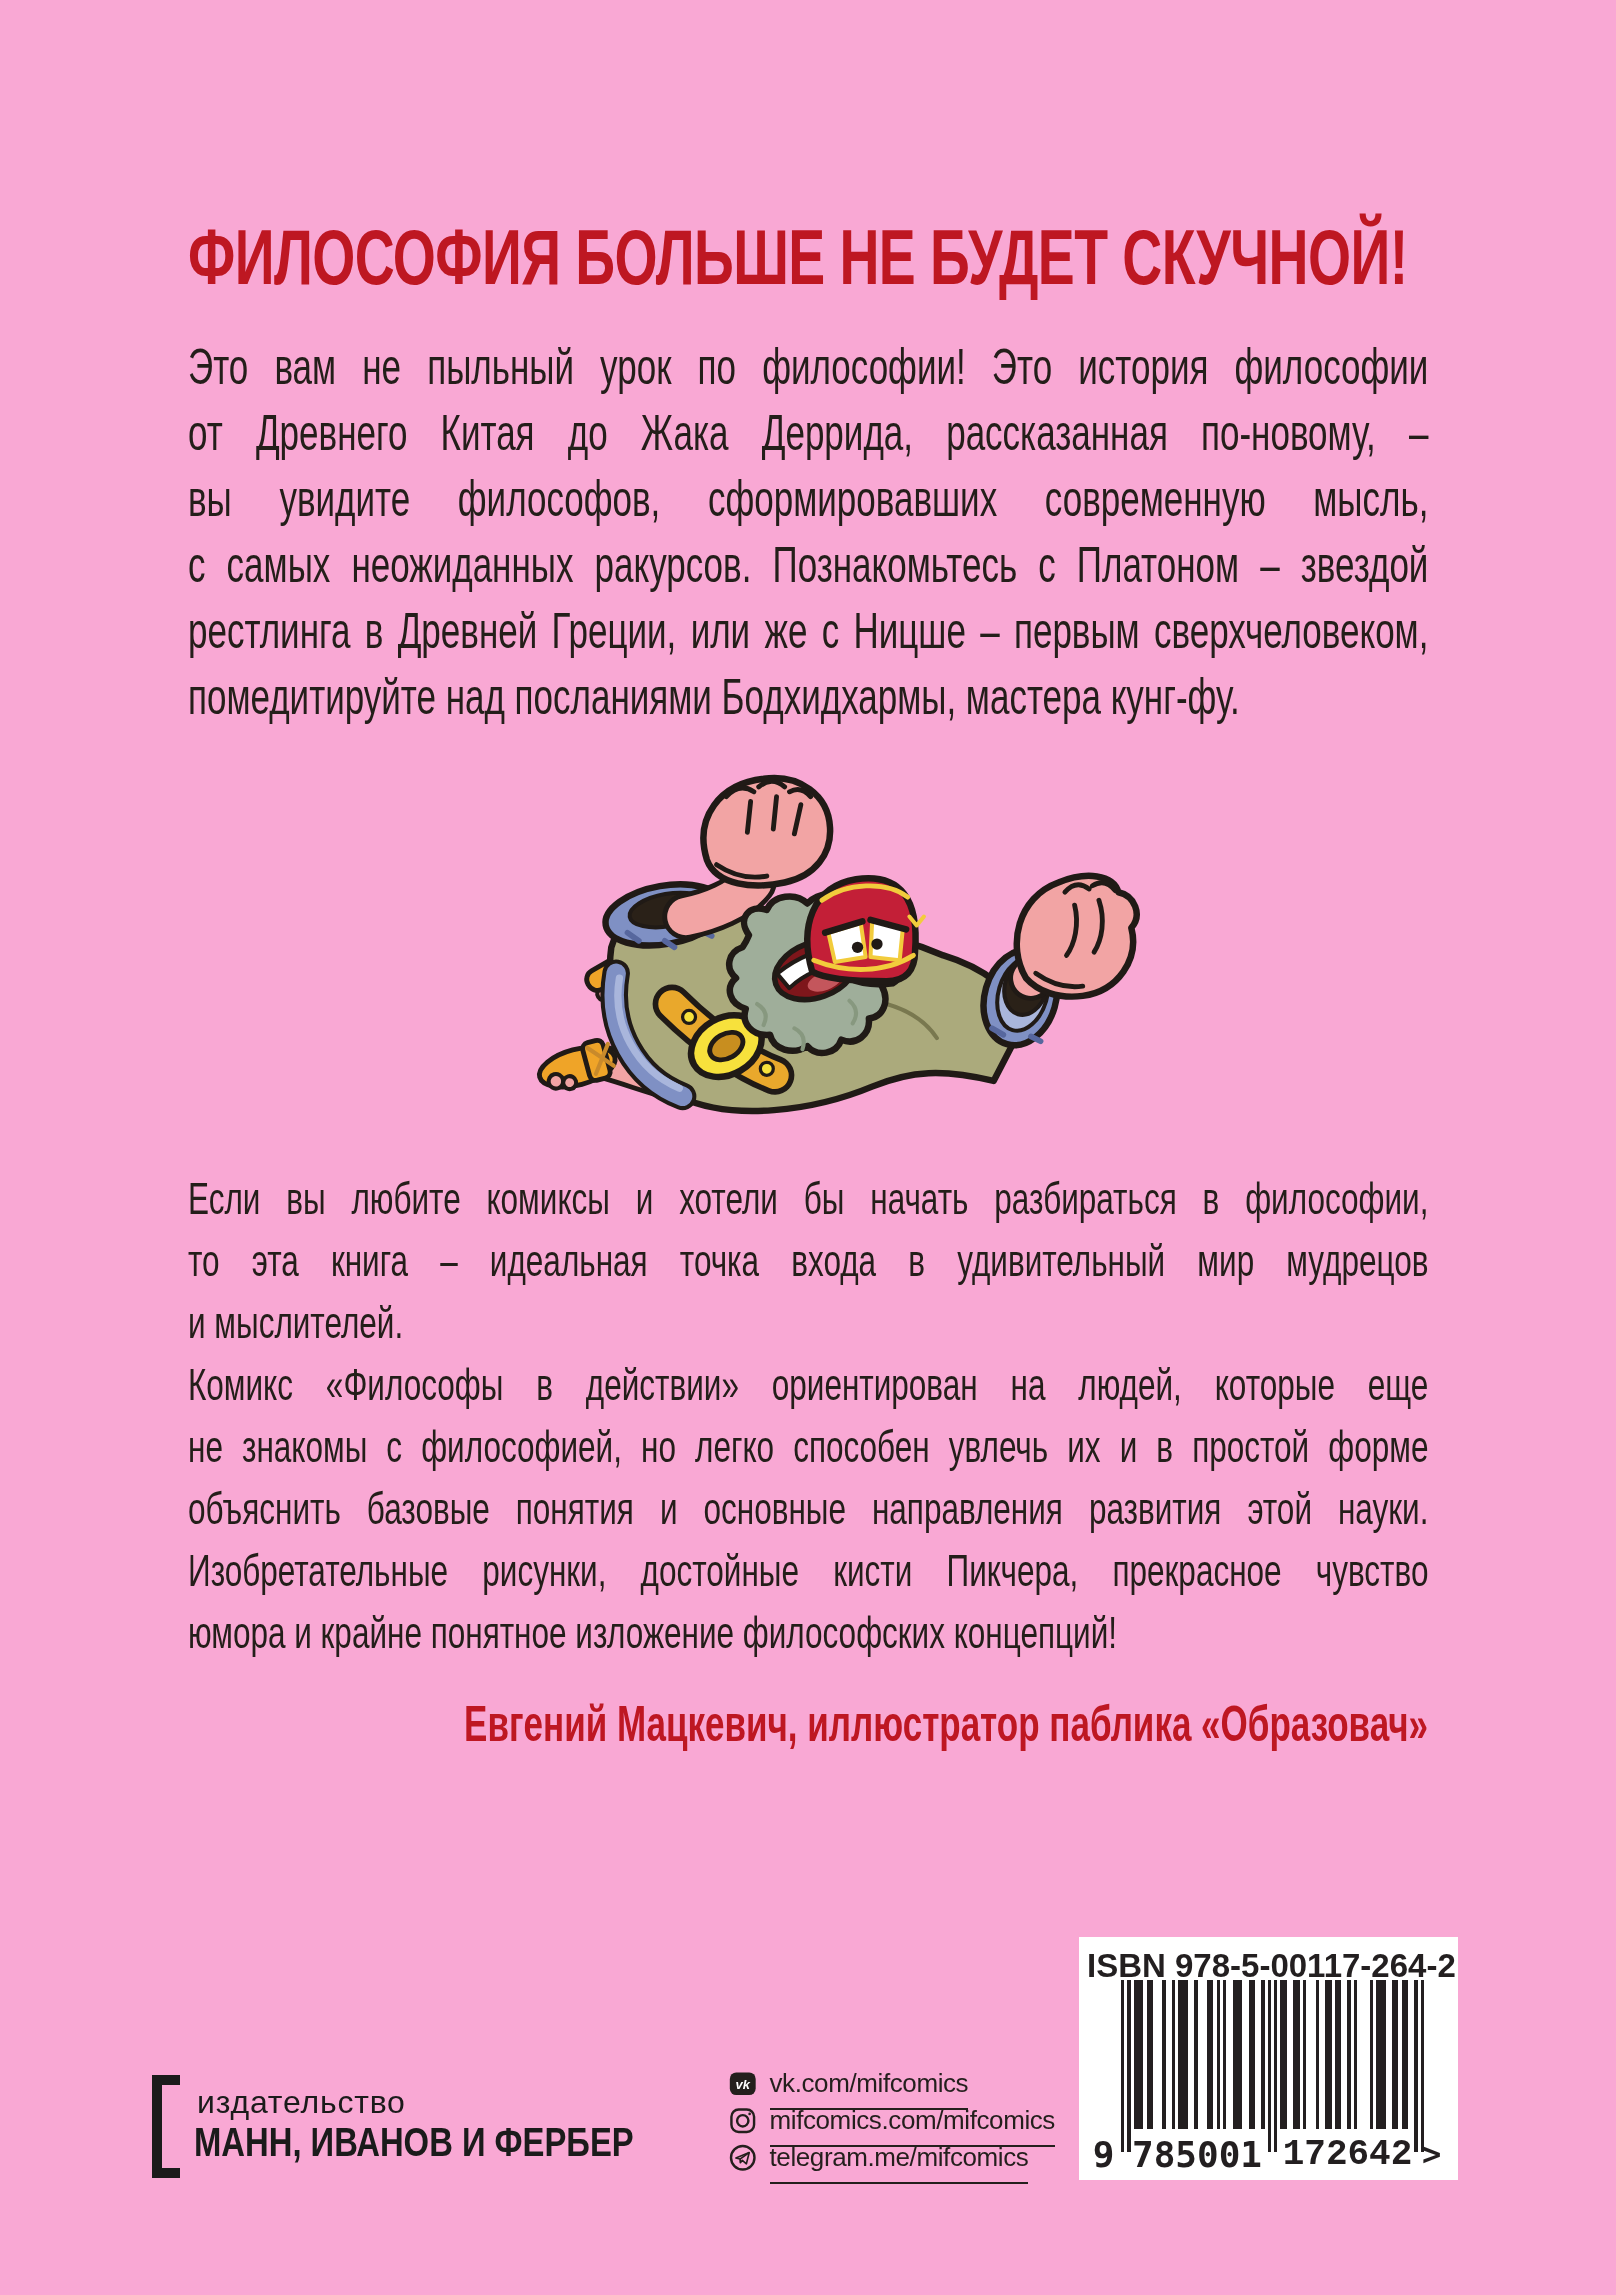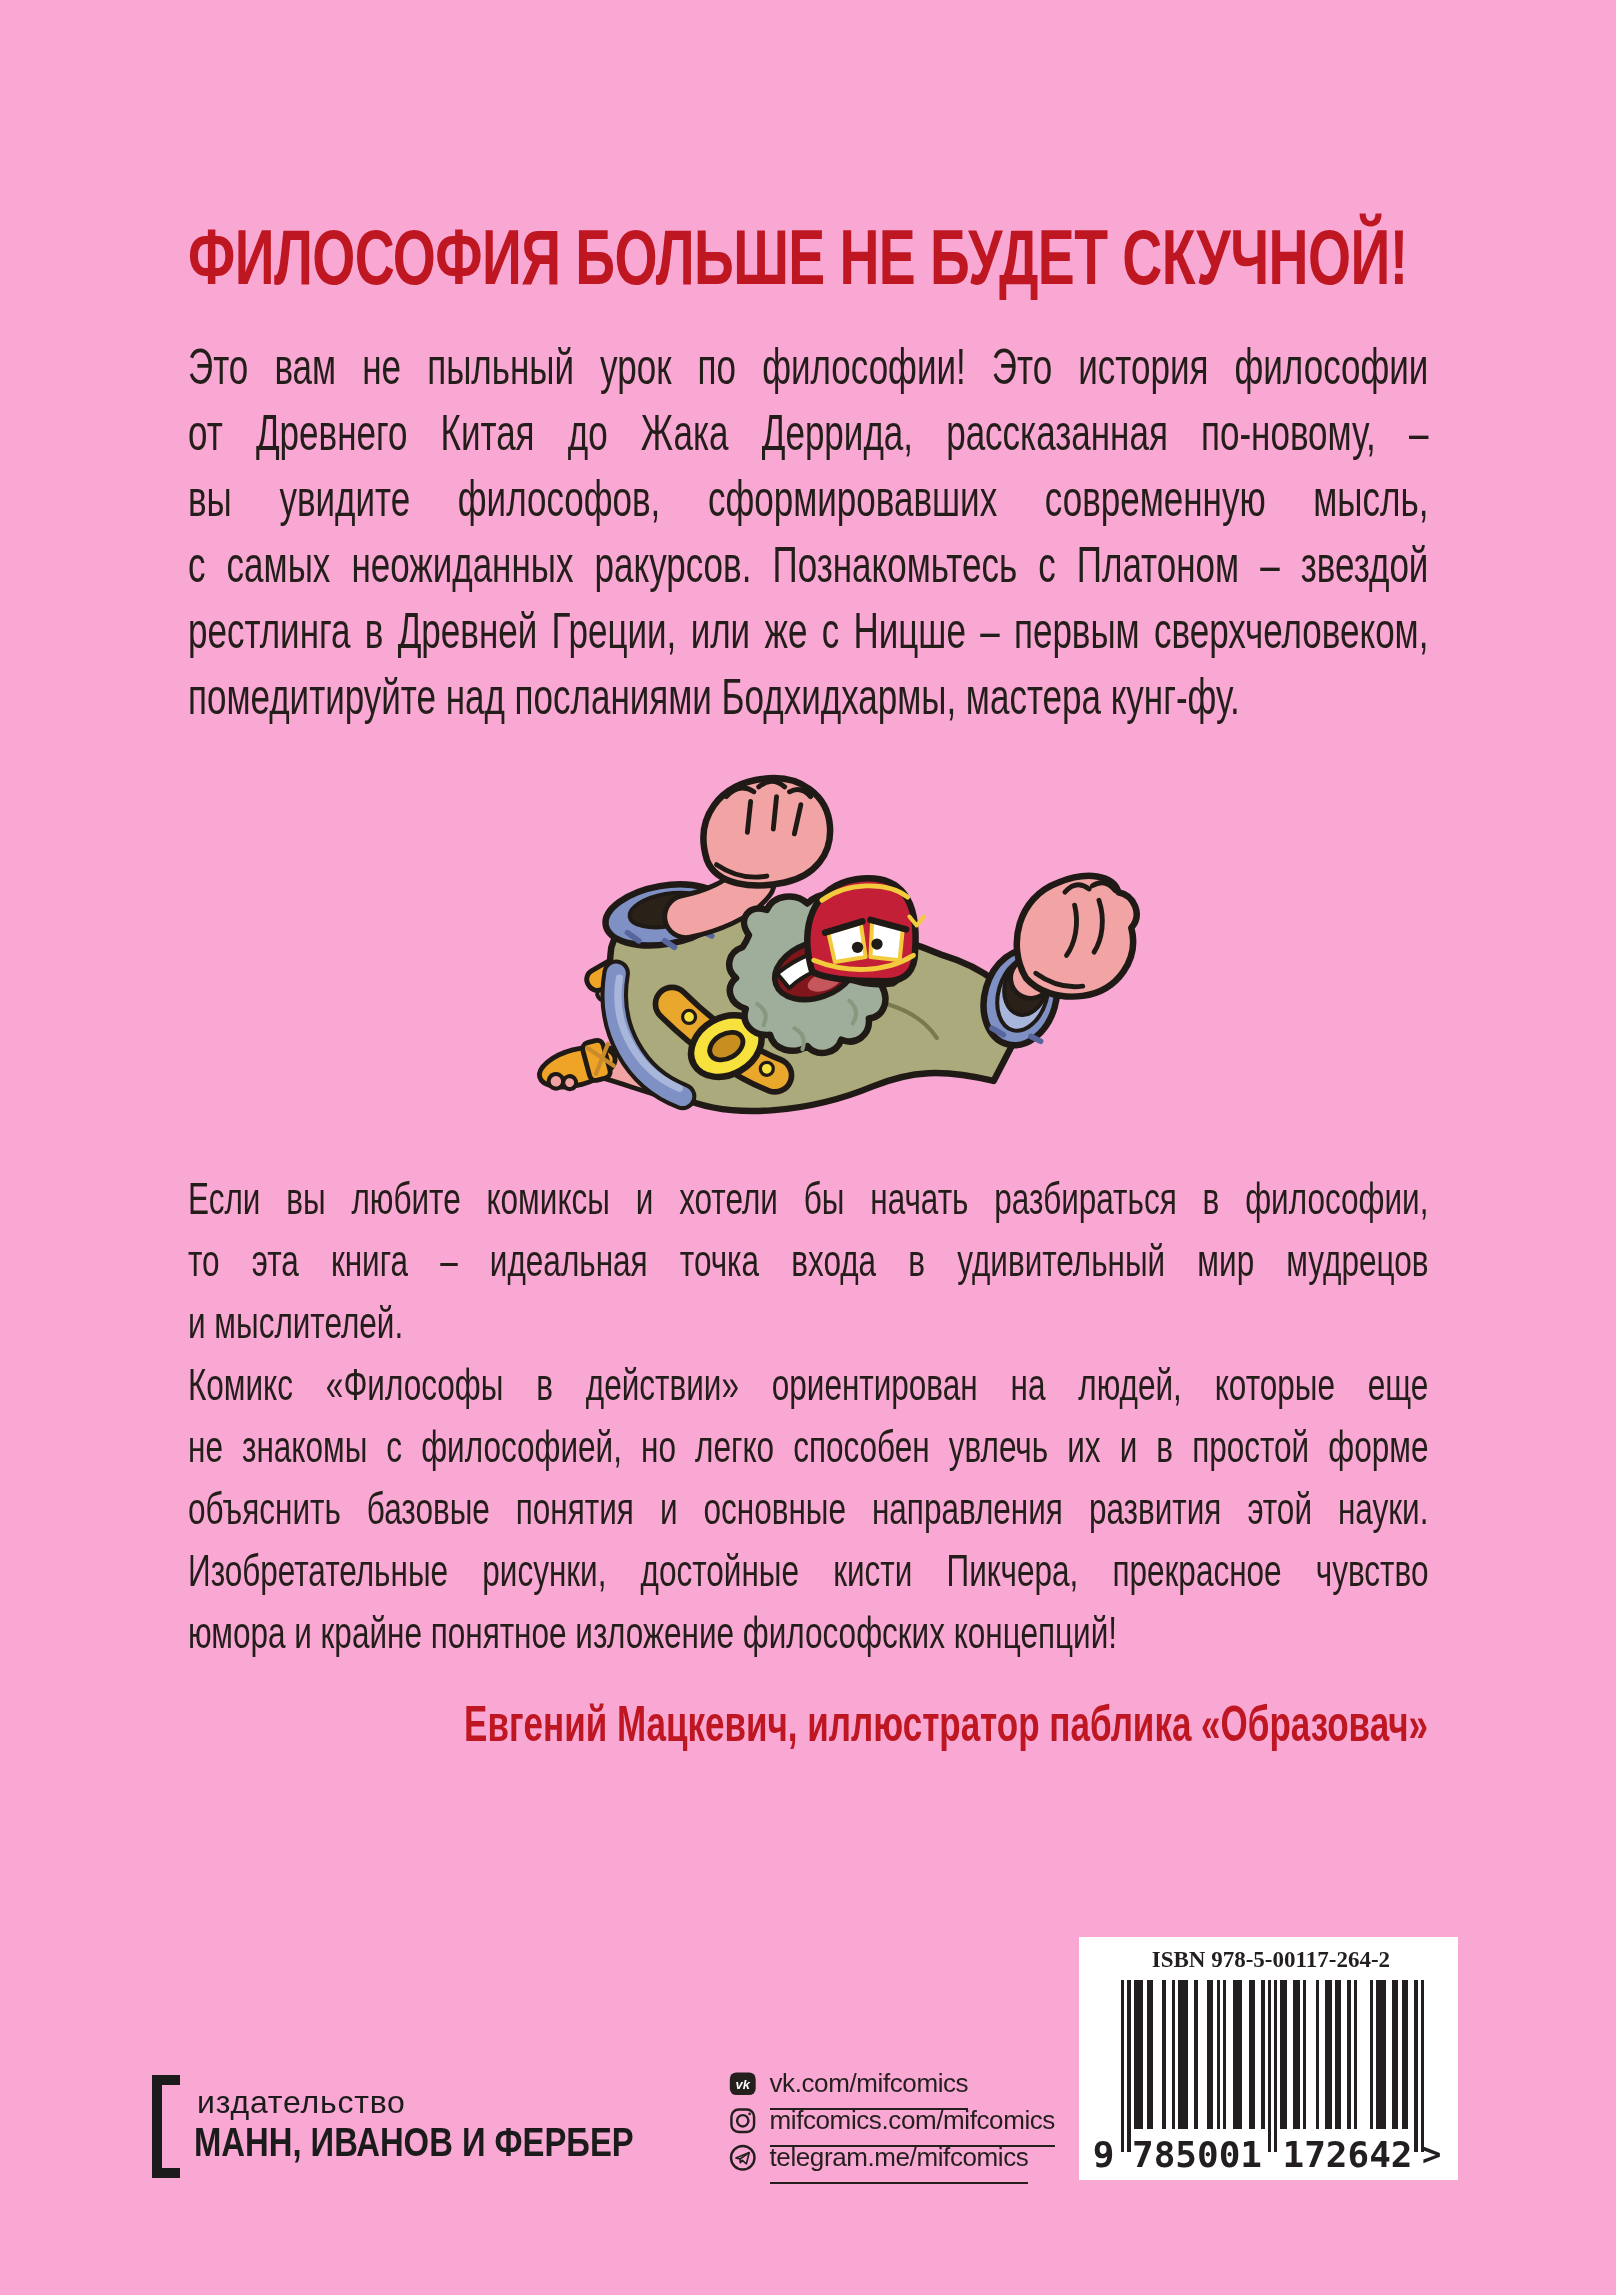--- a/index.html
+++ b/index.html
@@ -48,32 +48,32 @@
   .link-row{display:flex;align-items:flex-start;gap:13px;height:29px;}
   .link-label{
     font-size:26px;letter-spacing:-0.4px;color:#241F1D;
     border-bottom:2.4px solid #241F1D;padding-bottom:10px;line-height:27.5px;
   }
   .sicon{width:27.5px;height:27.5px;flex:0 0 27.5px;}
   
   .bcbox{position:absolute;left:1079px;top:1937px;width:379px;height:243px;background:#FFFFFF;}
   .isbn{
     position:absolute;left:8px;right:3.2px;top:9.7px;text-align:center;
-    font-family:Liberation Serif, serif;
-    font-weight:bold;font-size:23px;letter-spacing:0px;color:#231F20;white-space:nowrap;
+    font-family:Liberation Sans, sans-serif;
+    font-weight:bold;font-size:33px;letter-spacing:0px;color:#231F20;white-space:nowrap;
   }
   .bars{position:absolute;left:42px;top:43px;width:303px;height:172px;}
   .bars rect{fill:#231F20;}
   .bcd{
     position:absolute;top:198px;font-family:"DejaVu Sans Mono","Liberation Mono",monospace;
     font-weight:bold;font-size:36px;color:#231F20;line-height:39px;
   }
   .d9{left:6.5px;width:36px;text-align:center;}
   .g1{left:53px;width:133px;text-align:left;}
-  .g2{left:202px;width:133px;text-align:center;}
+  .g2{left:202px;width:133px;text-align:center;font-family:Liberation Mono, monospace;}
   .darr{left:343px;width:32px;font-size:32px;}
 </style>
 </head>
 <body>
 
 <div class="cover">
 
   <h1 class="title">ФИЛОСОФИЯ БОЛЬШЕ НЕ БУДЕТ СКУЧНОЙ!</h1>
 
   <div class="textblock p1">

